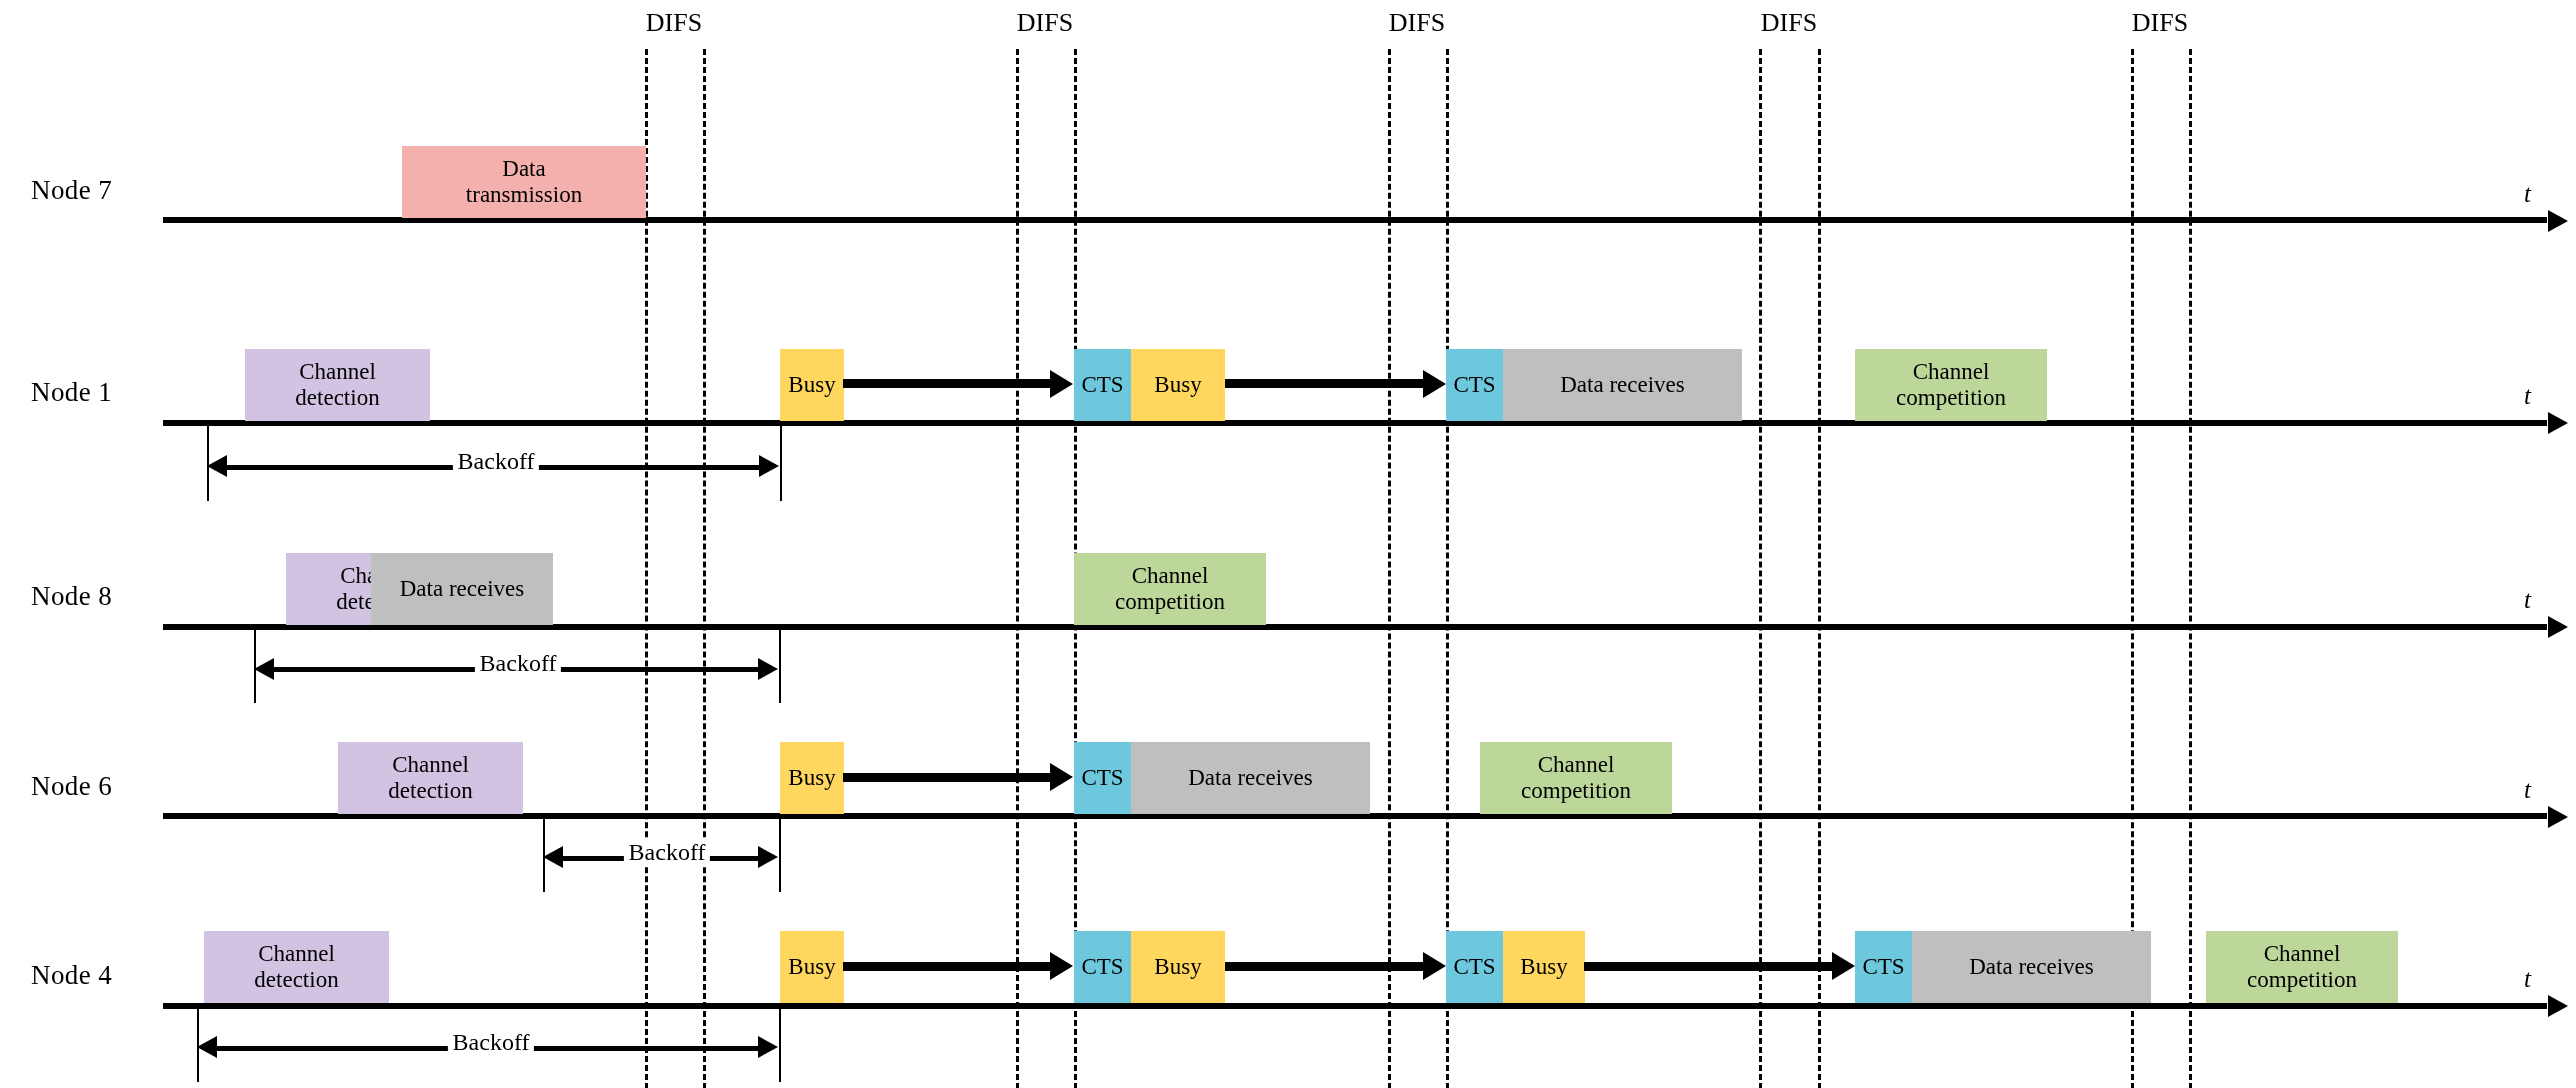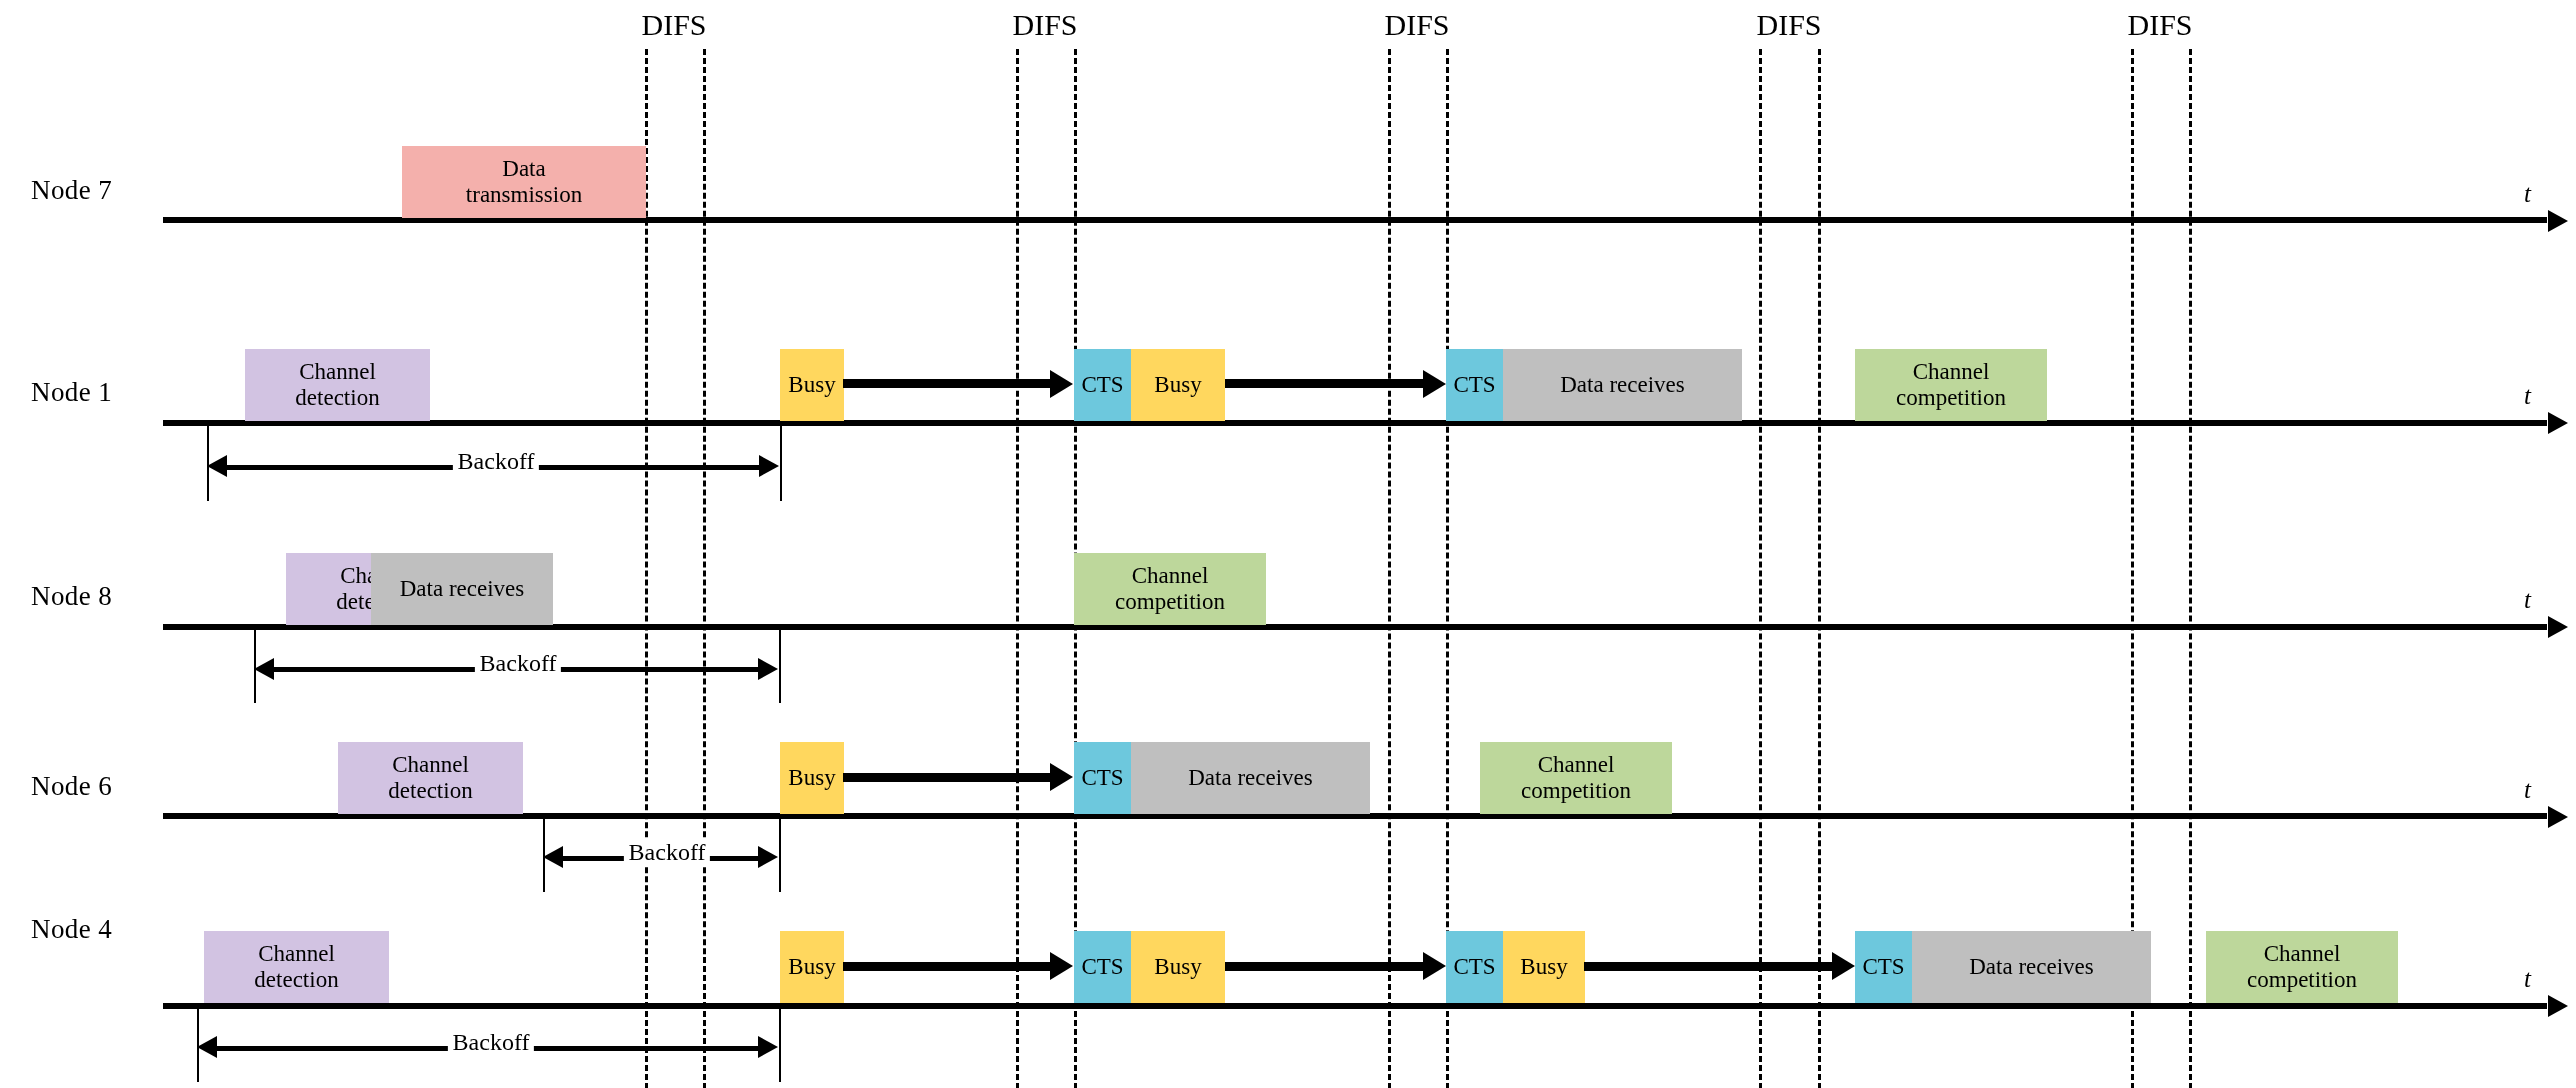--- a/index.html
+++ b/index.html
@@ -10,21 +10,21 @@
               line-height:1;letter-spacing:0.4px;}
 
   .axis{position:absolute;height:5.5px;background:#000;}
   .axis-head{position:absolute;width:0;height:0;
              border-top:11px solid transparent;border-bottom:11px solid transparent;
              border-left:20.4px solid #000;}
   .t-label{position:absolute;font-size:25px;font-style:italic;color:#000;}
 
   .vline{position:absolute;width:0;border-left:3.1px dashed #000;}
 
-  .difs{position:absolute;font-size:30px;color:#000;white-space:nowrap;
+  .difs{position:absolute;font-size:26px;color:#000;white-space:nowrap;
         transform:translateX(-50%);}
 
   .blk{position:absolute;box-sizing:border-box;display:flex;align-items:center;
        justify-content:center;text-align:center;font-size:23px;color:#000;
        line-height:1.12;padding:0 8px;}
   .blk.two-line{flex-direction:column;}
 
   .arrow-line{position:absolute;height:8.6px;background:#000;}
   .arrow-head{position:absolute;width:0;height:0;
               border-top:14px solid transparent;border-bottom:14px solid transparent;
@@ -148,21 +148,21 @@
       <span>competition</span>
     </div>
     <div class="arrow-line" style="left: 843px; top: 773px; width: 209px;"></div>
     <div class="arrow-head" style="left: 1050px; top: 763px;"></div>
     <div class="bo-tick" style="left: 543px; top: 817px; height: 75px;"></div>
     <div class="bo-tick" style="left: 779px; top: 817px; height: 75px;"></div>
     <div class="bo-line" style="left: 561px; top: 856px; width: 199px;"></div>
     <div class="bo-head-l" style="left: 543px; top: 846px;"></div>
     <div class="bo-head-r" style="left: 758px; top: 846px;"></div>
     <div class="bo-text" style="left: 667px; top: 839px;">Backoff</div>
-    <div class="node-label" style="left: 31px; top: 916px;">Node 4</div>
+    <div class="node-label" style="left: 31px; top: 962px;">Node 4</div>
     <div class="axis" style="left: 163px; top: 1003px; width: 2384px;"></div>
     <div class="axis-head" style="left: 2548px; top: 995px;"></div>
     <div class="t-label" style="left: 2524px; top: 965px;">t</div>
     <div class="blk two-line" style="left: 204px; top: 931px; width: 185px; height: 72px; background: rgb(210, 195, 226);">
       <span>Channel</span>
       <span>detection</span>
     </div>
     <div class="blk" style="left: 780px; top: 931px; width: 64px; height: 72px; background: rgb(255, 215, 94);">
       <span>Busy</span>
     </div>

